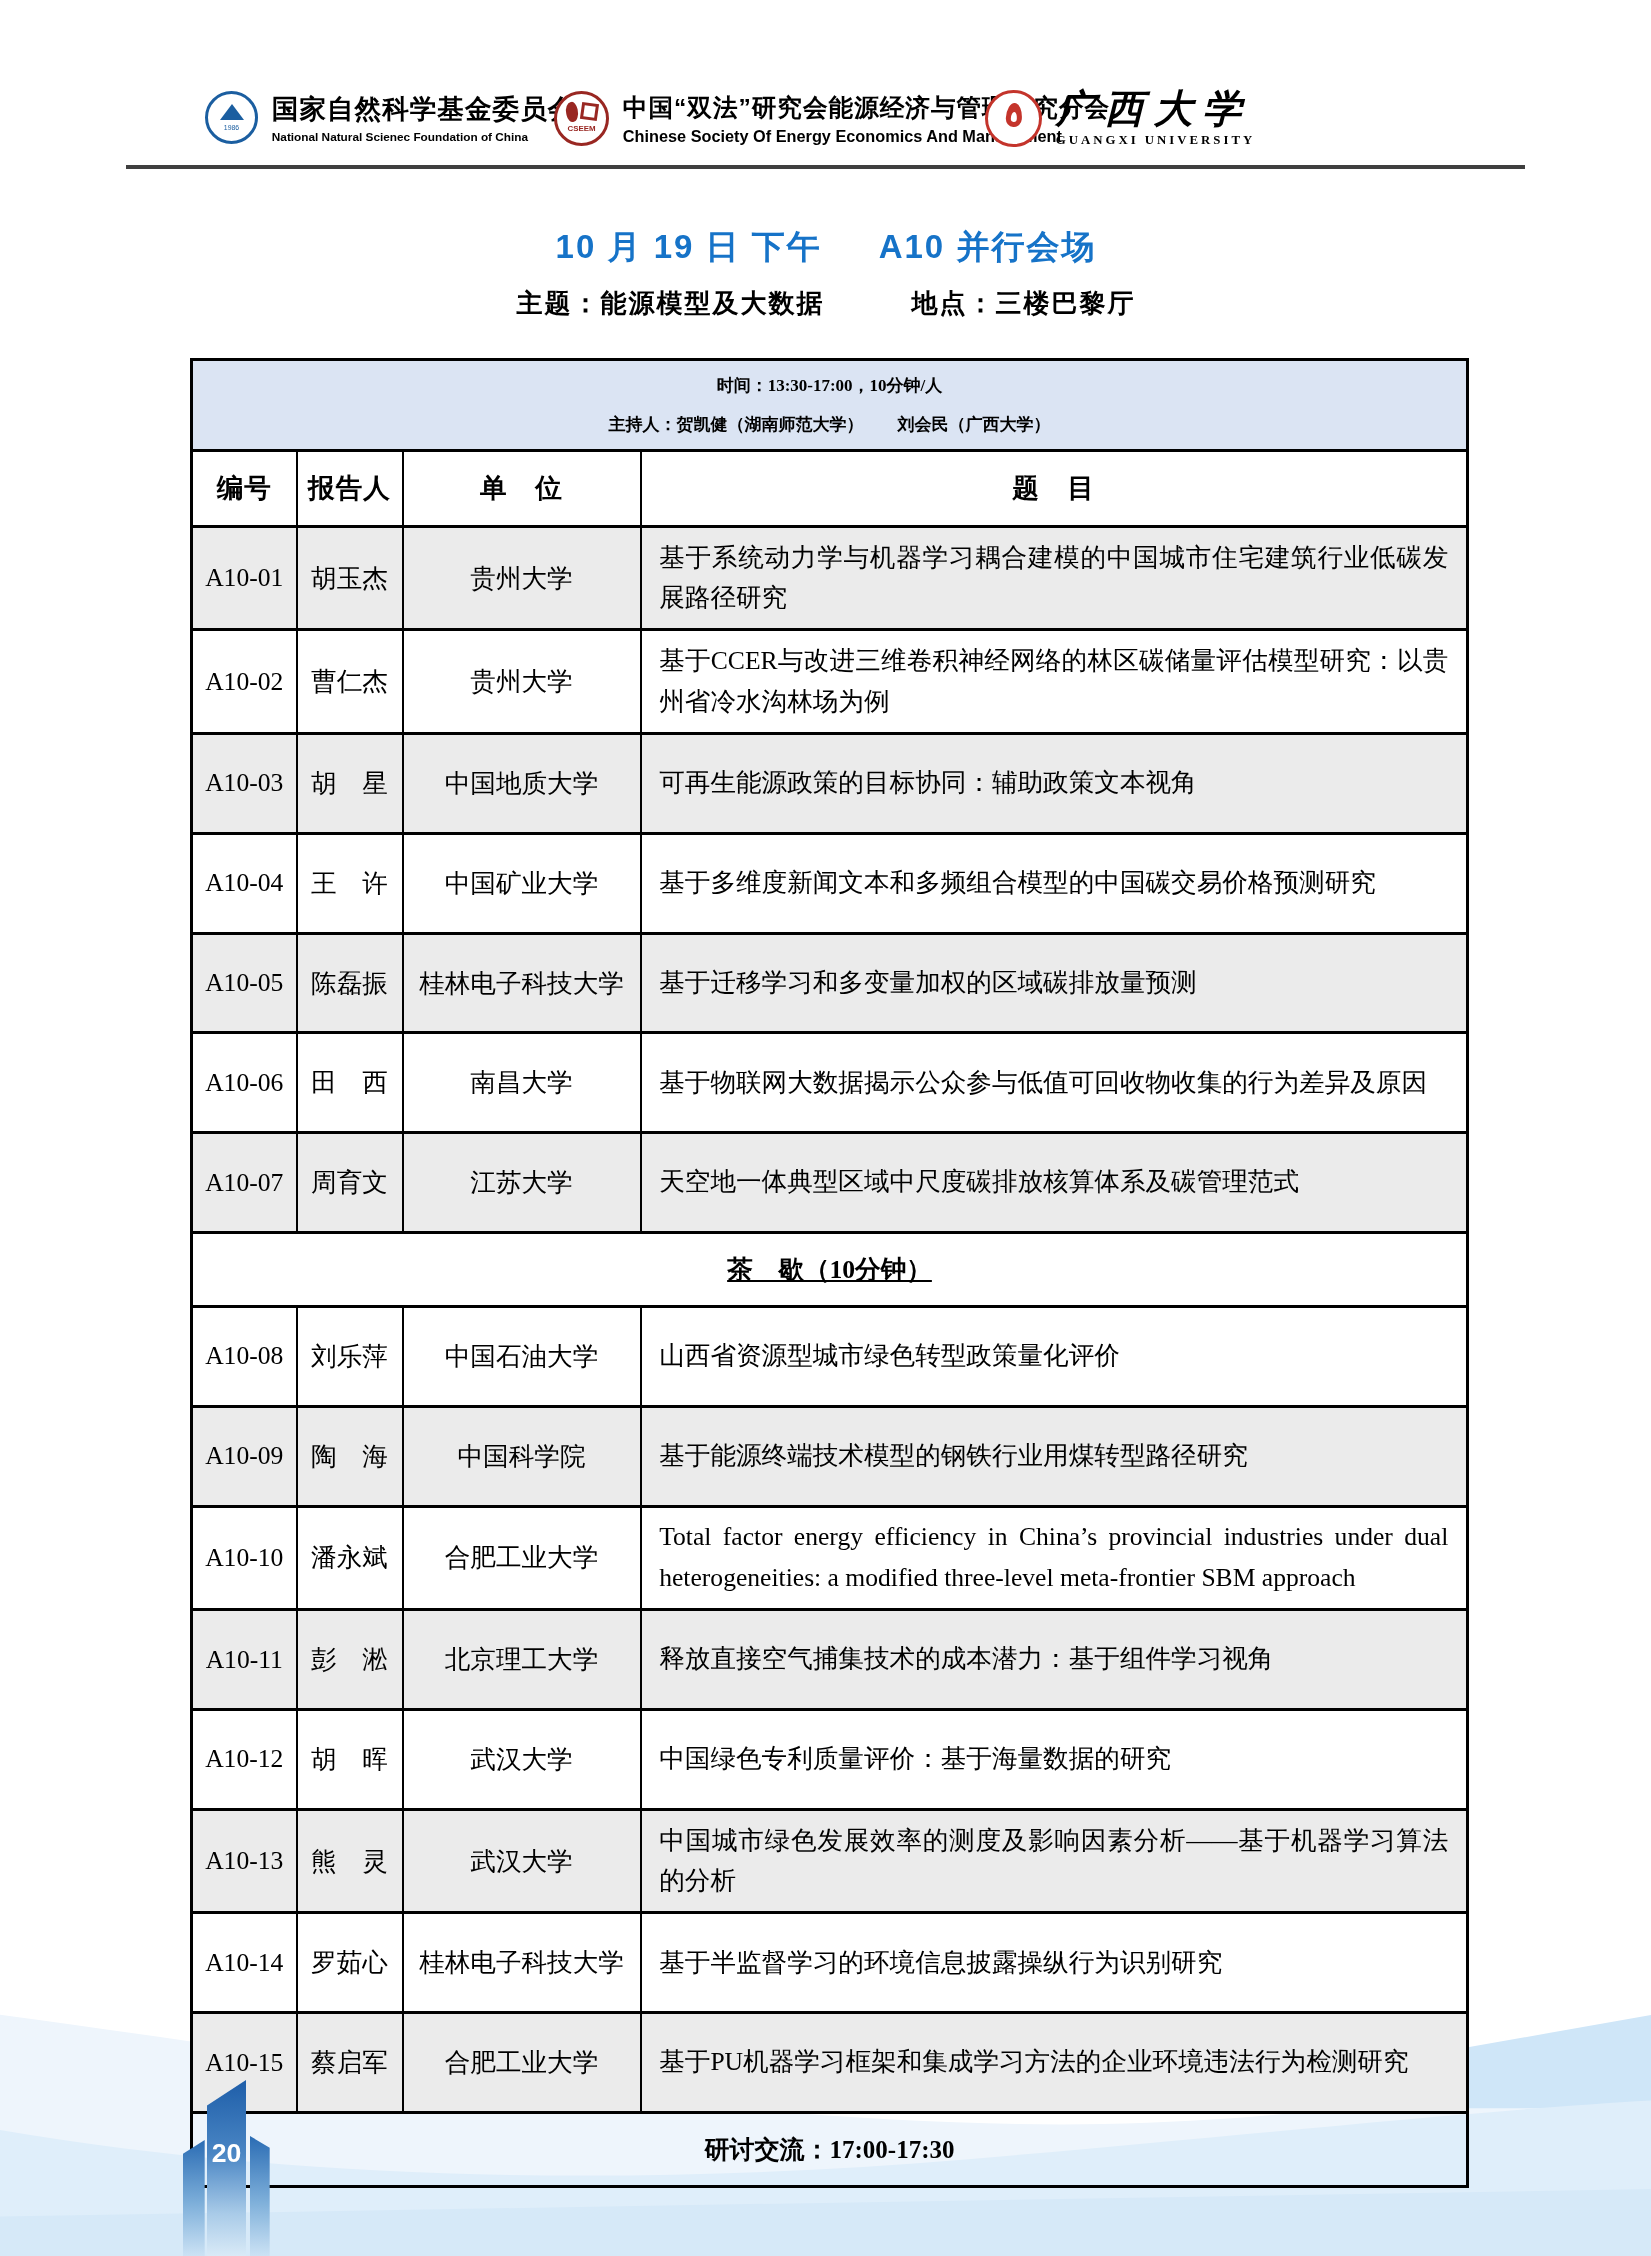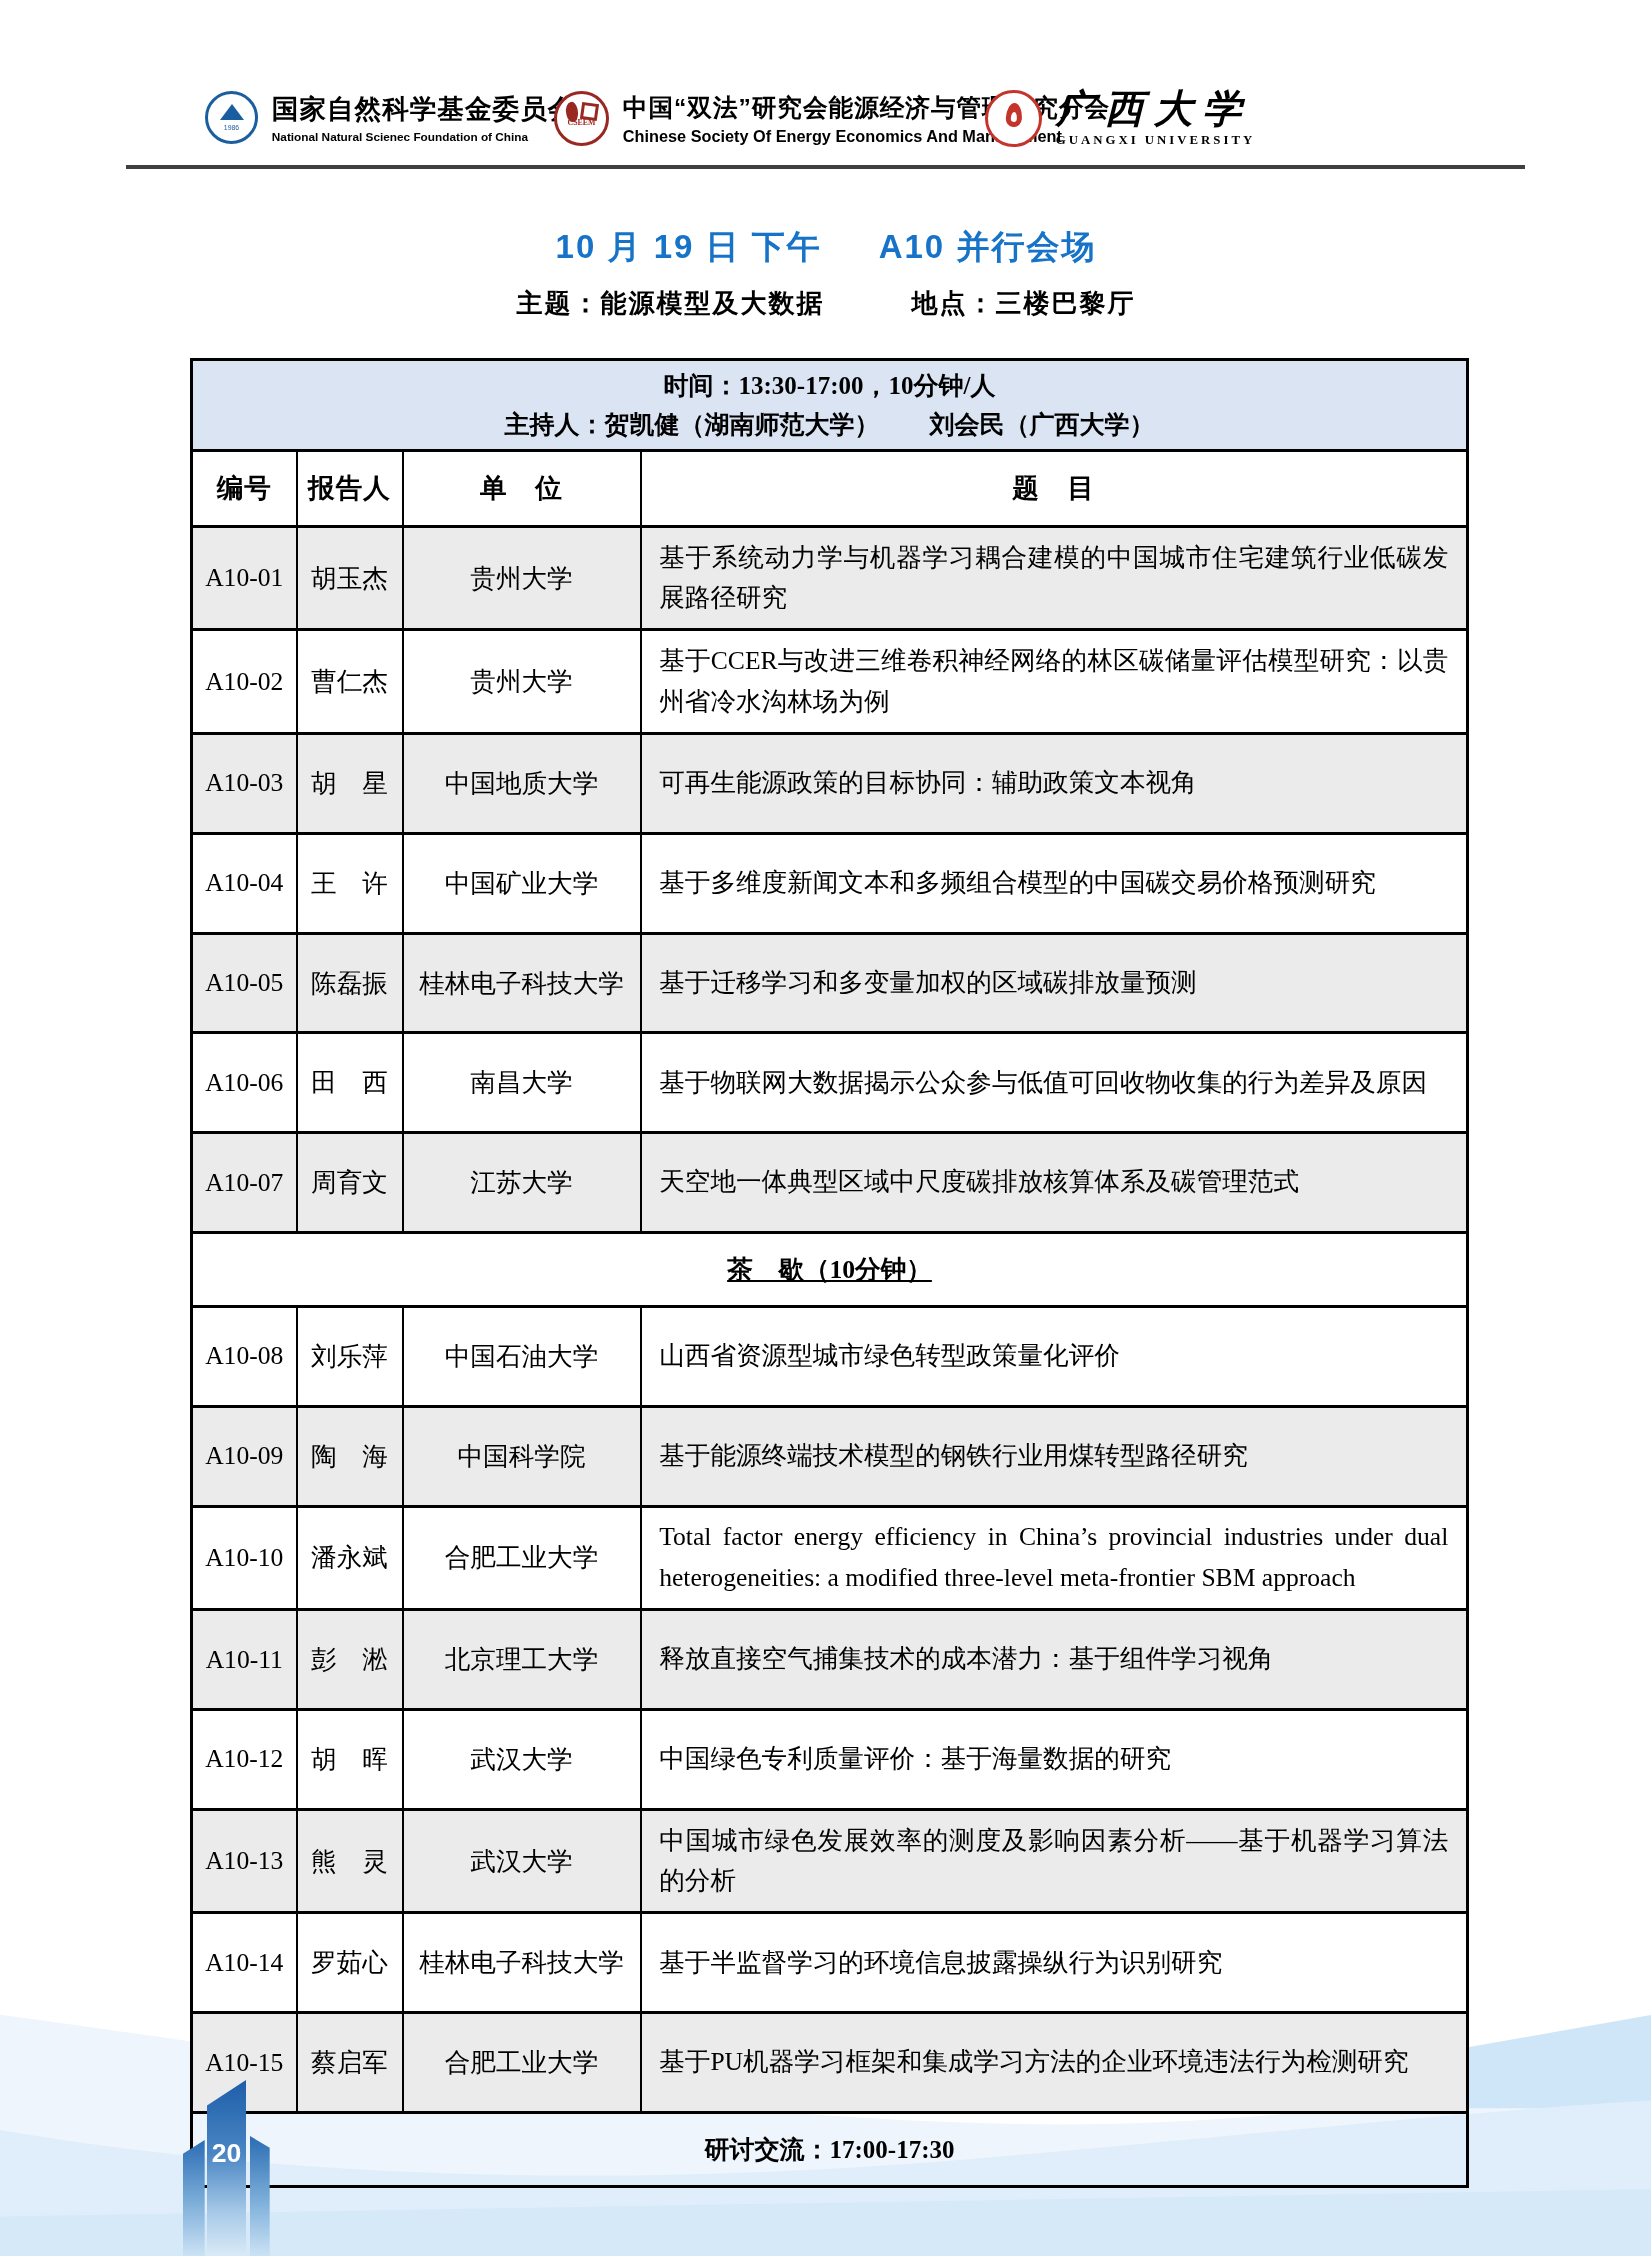--- a/index.html
+++ b/index.html
@@ -22,22 +22,22 @@
   .nsfc-zh{font-size:26.6px;font-weight:900;letter-spacing:1px;}
   .nsfc-en{font-size:11.8px;font-weight:bold;margin-top:3px;}
 
   #logo-cseem{left:554px;top:91px;}
   .cseem-circle{width:49px;height:49px;border-radius:50%;border:3px solid #992722;background:#fff;
                 position:relative;flex:none;}
   .cseem-blob{position:absolute;left:8.9px;top:7.9px;width:11.8px;height:19.7px;background:#992722;
               border-radius:60% 40% 55% 45%/55% 45% 60% 40%;transform:rotate(-12deg);}
   .cseem-square{position:absolute;right:7.9px;top:8.9px;width:10.8px;height:10.8px;border:3.9px solid #992722;
                 transform:rotate(8deg);}
-  .cseem-label{position:absolute;left:0;right:0;bottom:16px;text-align:center;font-size:7.9px;
-               font-weight:bold;color:#992722;font-family:Liberation Serif, serif;}
+  .cseem-label{position:absolute;left:0;right:0;bottom:10px;text-align:center;font-size:7.9px;
+               font-weight:bold;color:#992722;font-family:Liberation Sans, sans-serif;}
   .cseem-zh{font-size:24.6px;font-weight:900;letter-spacing:1px;}
   .cseem-en{font-size:16.3px;font-weight:bold;margin-top:3px;}
 
   #logo-gxu{left:985px;top:89px;}
   .gxu-circle{width:51px;height:51px;border-radius:50%;border:3px solid #c4342b;background:#fff;
               position:relative;flex:none;}
   .gxu-flame{position:absolute;left:50%;top:9.9px;transform:translateX(-50%) rotate(4deg);
              width:15.8px;height:23.6px;background:#c4342b;
              border-radius:50% 50% 50% 50%/65% 65% 35% 35%;}
   .gxu-flame:after{content:"";position:absolute;left:4.9px;top:8.9px;width:5.9px;height:9.9px;background:#fff;
@@ -53,21 +53,21 @@
   .session-title .part2{margin-left:57px;}
   .subject-line{position:absolute;left:0;top:286px;width:100%;text-align:center;
                 font-weight:bold;font-size:26px;color:#000;letter-spacing:2px;}
   .subject-line .part2{margin-left:87px;}
 
   
   table.program{position:absolute;left:190px;top:358px;width:1278px;border-collapse:collapse;
                 table-layout:fixed;border:3px solid #000;background:transparent;}
   td,th{border-left:2px solid #000;border-right:2px solid #000;
         border-top:3px solid #000;border-bottom:3px solid #000;}
-  .info-cell{background:#dbe4f3;text-align:center;font-weight:bold;font-size:25px;
+  .info-cell{background:#dbe4f3;text-align:center;font-weight:bold;font-size:17px;
              line-height:39px;padding:4.9px 0;}
   th{font-size:26.6px;font-weight:bold;height:71px;background:#fff;letter-spacing:1px;}
   td{font-size:25.6px;height:77px;background:#fff;}
   tr.shaded td{background:#ebebeb;}
   td:nth-child(1),td:nth-child(2),td:nth-child(3){text-align:center;}
   td.title-cell{text-align:justify;padding:9.9px 17.7px;line-height:1.58;}
   .break-cell{text-align:center;font-weight:bold;font-size:25.6px;height:69px;background:#fff;text-decoration:underline;}
   .closing-cell{text-align:center;font-weight:bold;font-size:25px;height:69px;background:transparent;}
 
   

